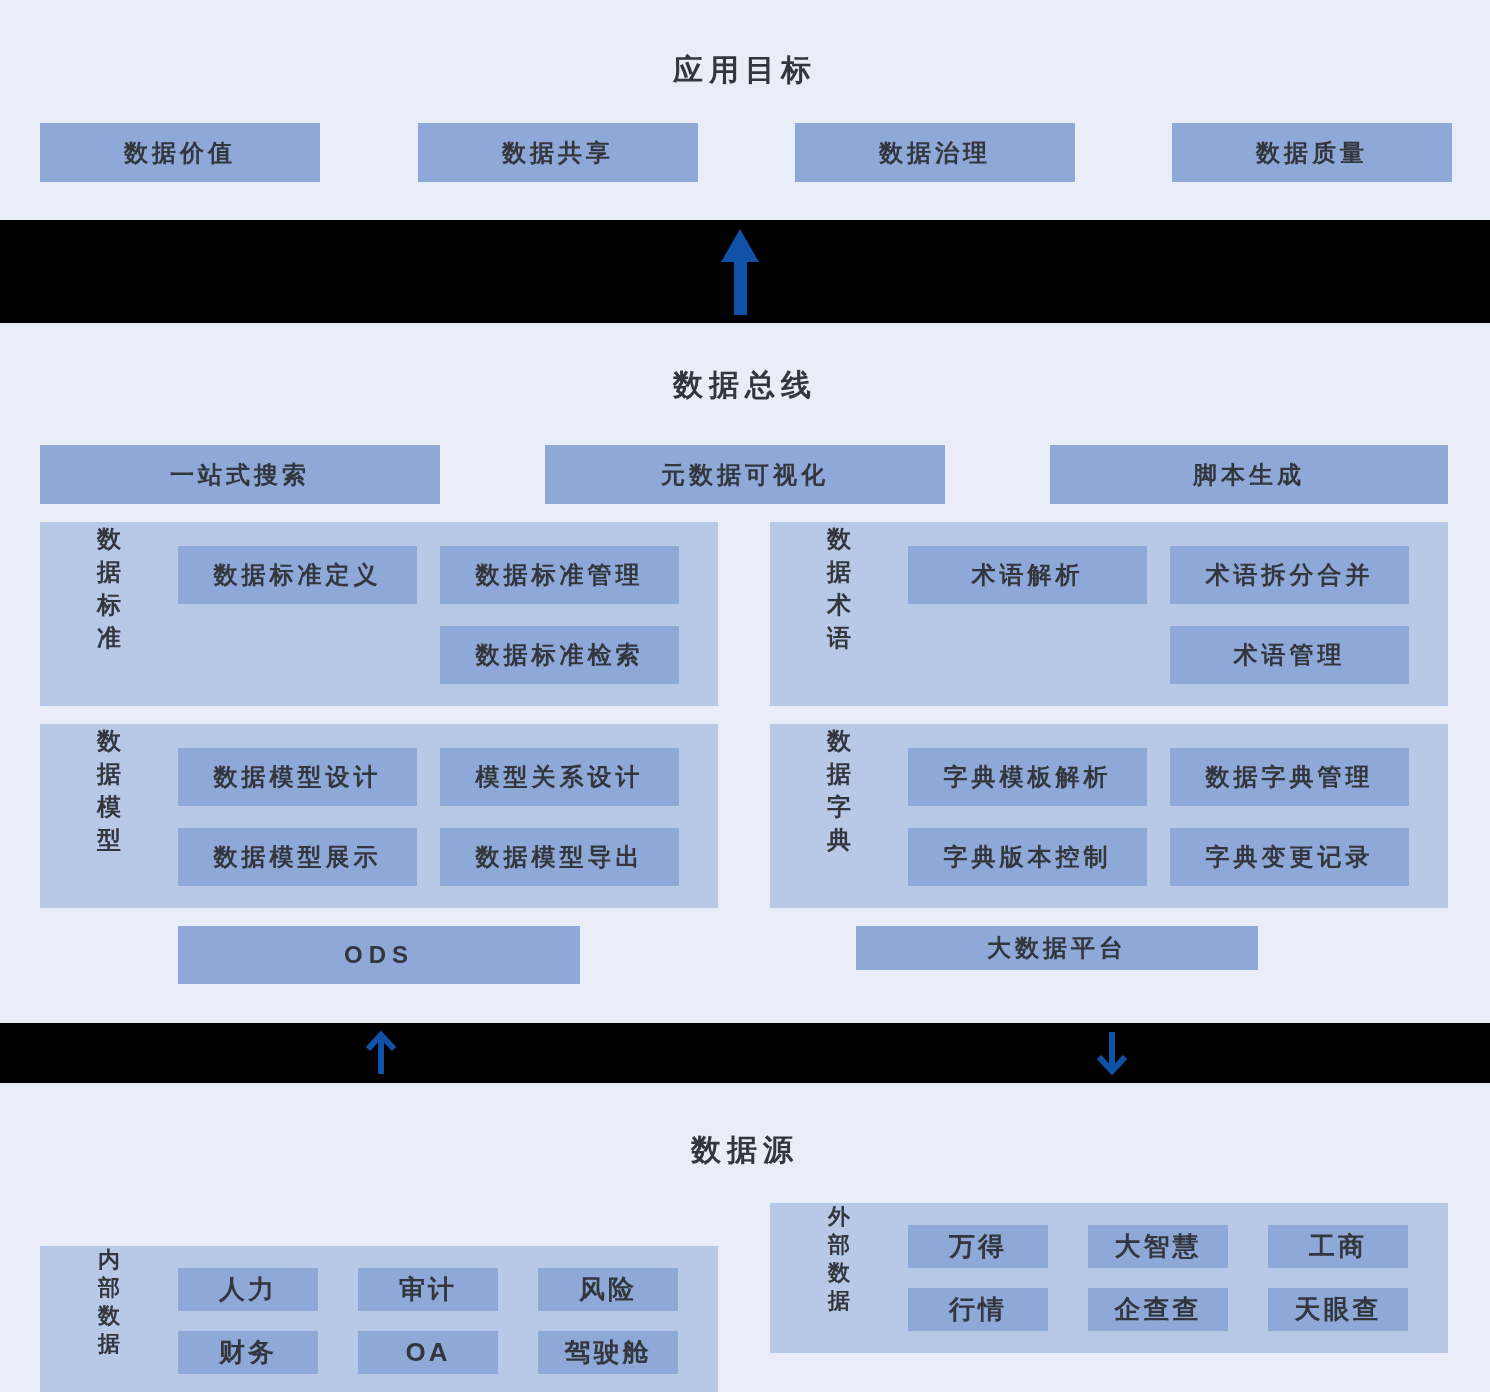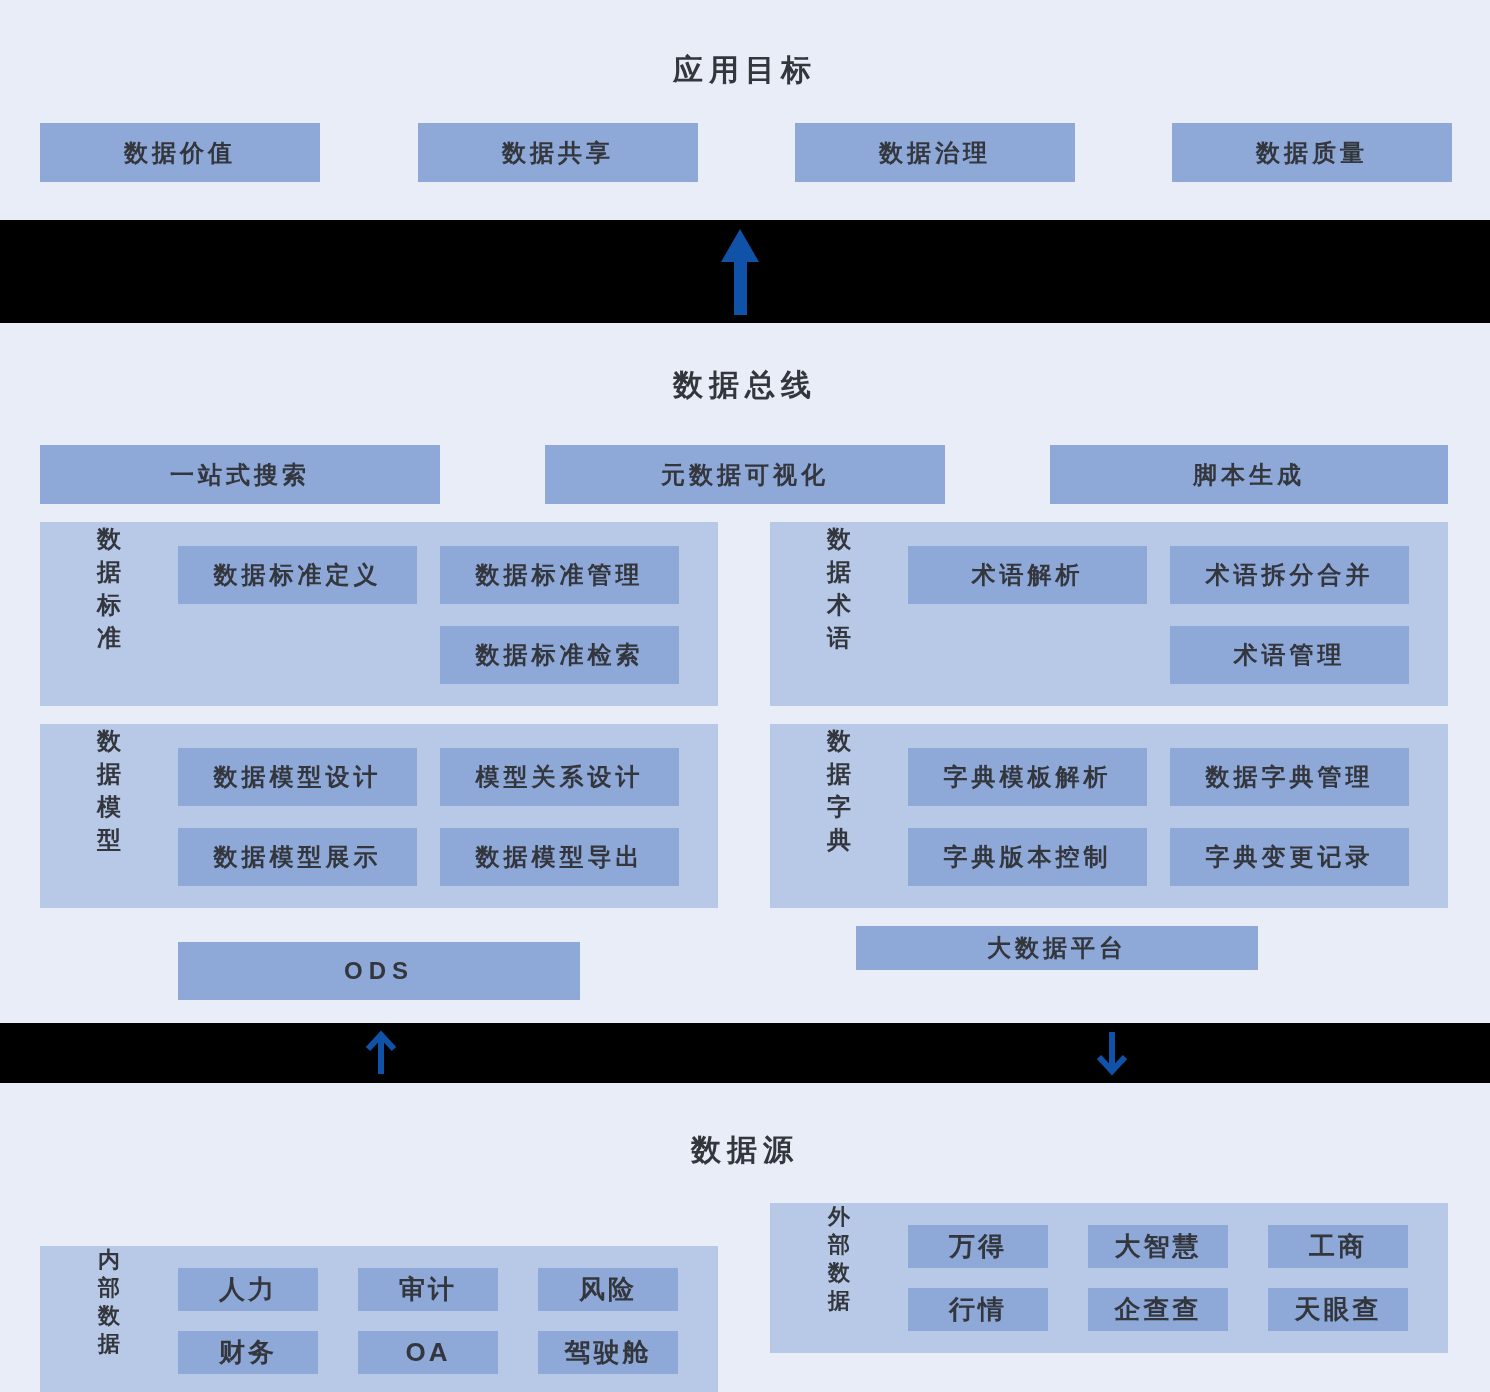--- a/index.html
+++ b/index.html
@@ -26,21 +26,21 @@
     border-bottom:33px solid var(--arrow);}
   .block-arrow .stem{width:13px;height:53px;margin:0 auto;background:var(--arrow);}
   .group{position:absolute;background:var(--group);}
   .glabel{position:absolute;left:0;top:0;bottom:0;width:138px;
     display:flex;align-items:flex-start;justify-content:center;}
   .glabel-text{width:1.15em;word-break:break-all;text-align:center;
     font-size:24px;line-height:33px;font-weight:700;color:var(--ink);}
   .group.sm .glabel-text{font-size:22px;line-height:28px;}
   .item{width:239px;height:58px;}
   .sitem{width:140px;height:43px;font-size:26px;letter-spacing:3px;}
-  .ods{letter-spacing:6px;margin-top:16px;}
+  .ods{letter-spacing:6px;}
   .line-arrow{position:absolute;}
 </style>
 </head>
 <body>
 
 <div class="canvas">
 
   <div class="title" style="top:48px">应用目标</div>
   <div class="box" style="left:40px;top:123px;width:280px;height:59px">数据价值</div>
   <div class="box" style="left:418px;top:123px;width:280px;height:59px">数据共享</div>

